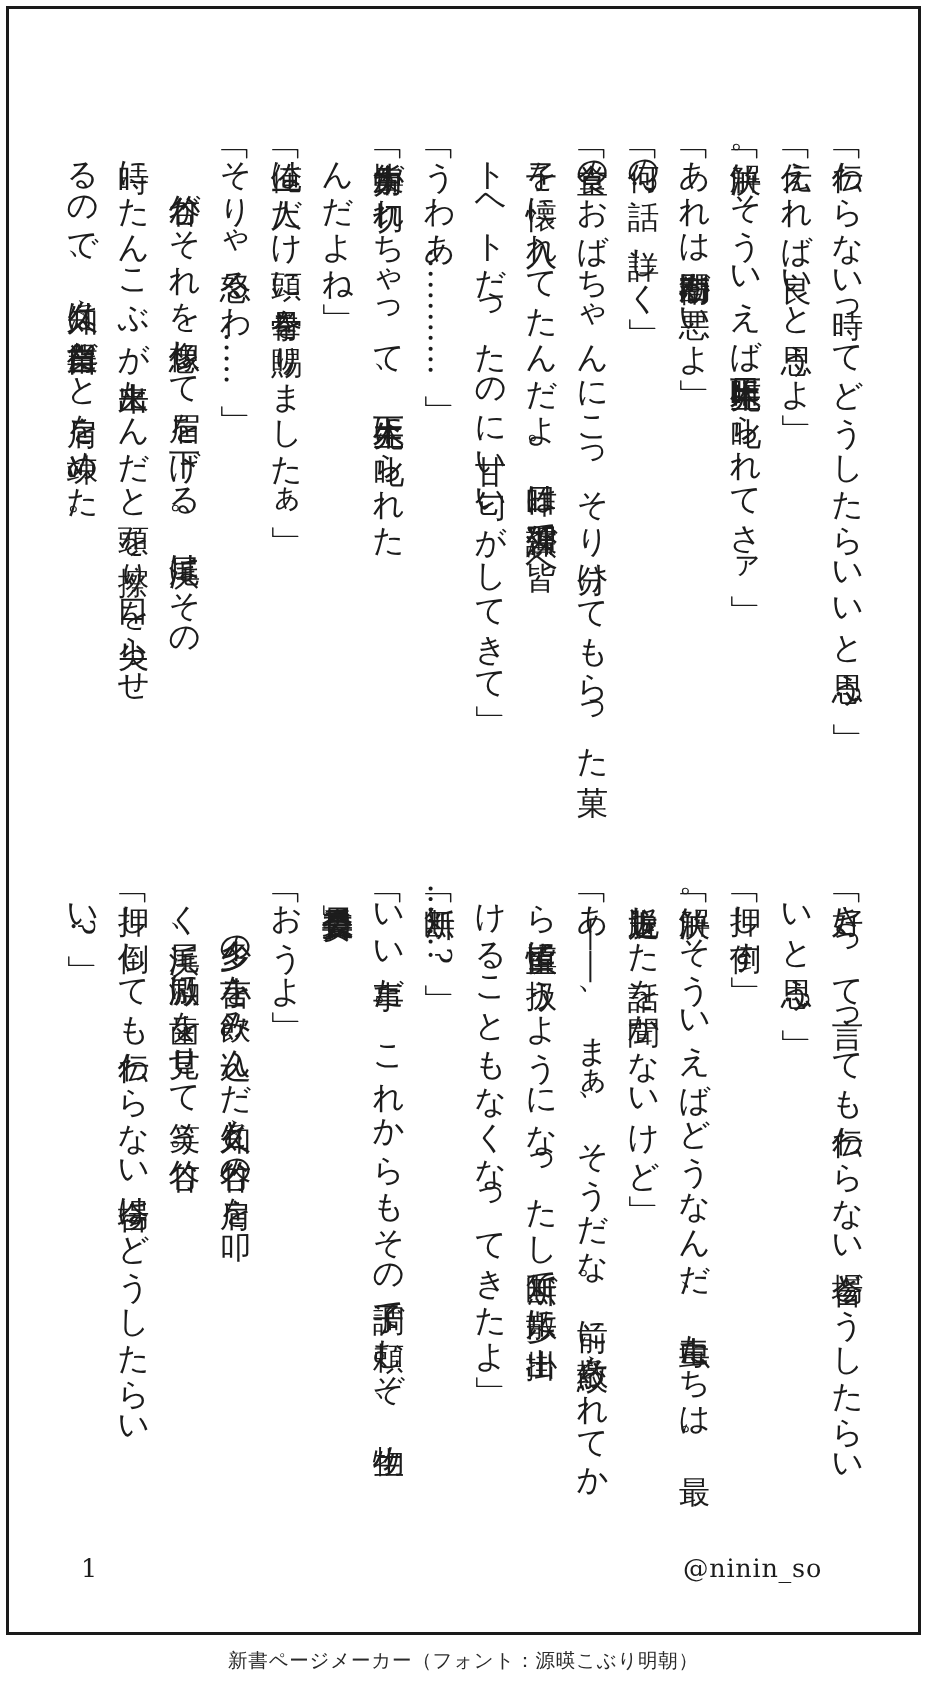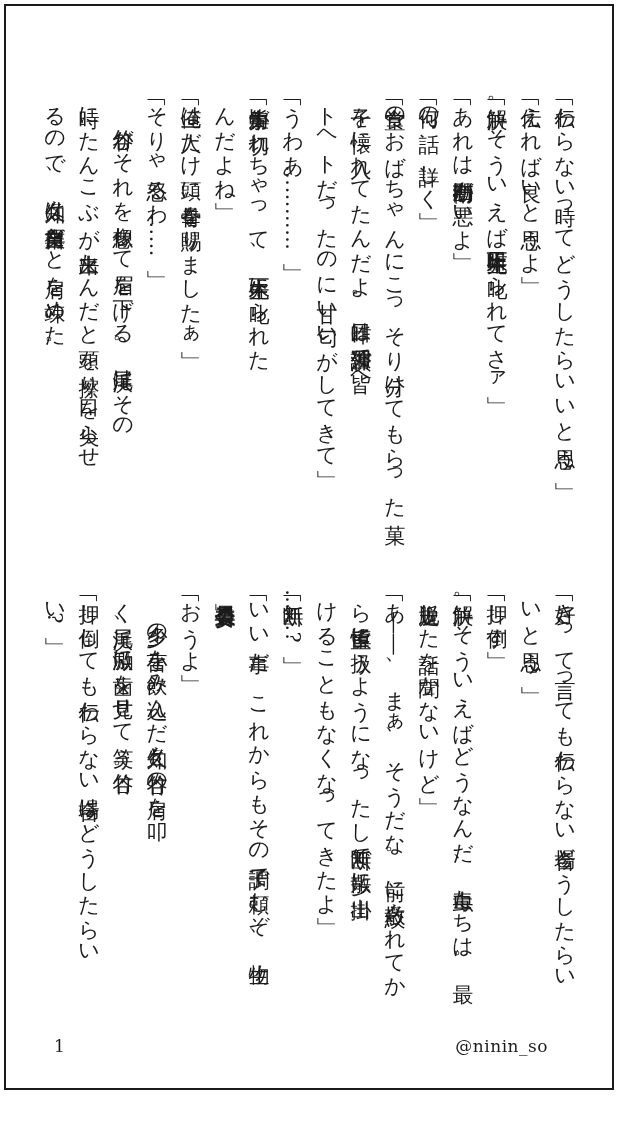--- a/index.html
+++ b/index.html
@@ -116,14 +116,15 @@
         <p class="vline">「押し倒しても伝わらない場合はどうしたらい</p>
         <p class="vline">い?」</p>
       </div>
 
     <div class="page-number">1</div>
 
     <div class="author-credit">@ninin_so</div>
 
   </div>
 
+  <div class="generator-caption">新書ページメーカー（フォント：源暎こぶり明朝）</div>
 
 </div>
 
 </body></html>

